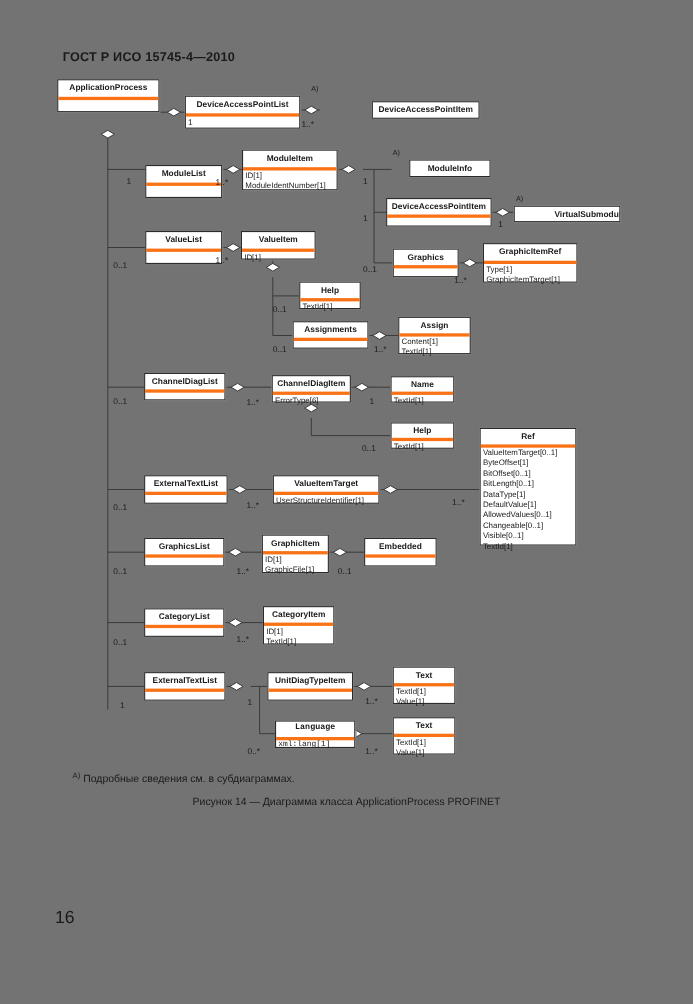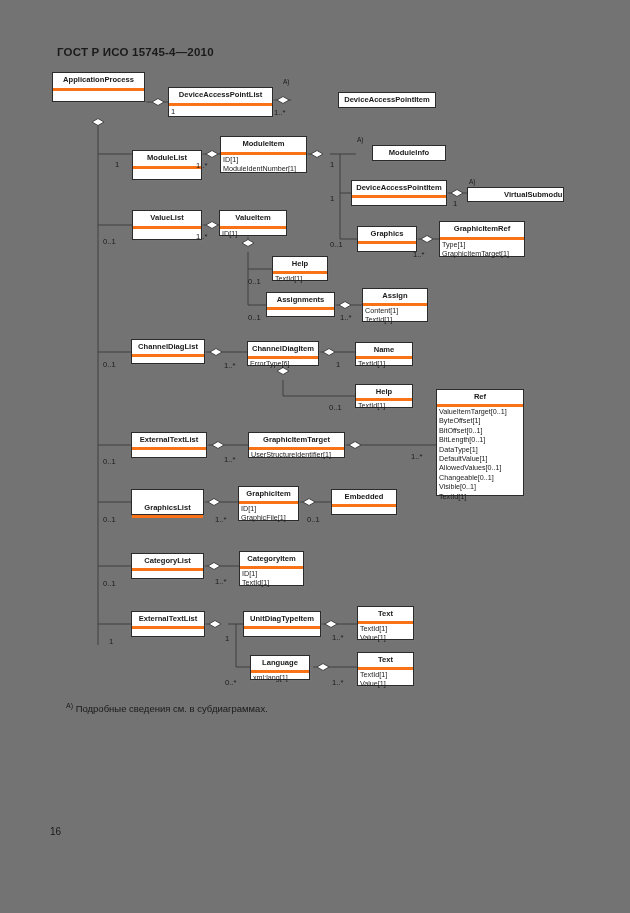--- a/index.html
+++ b/index.html
@@ -22,21 +22,21 @@
     top: 46px;
     font-size: 11.5px;
     font-weight: bold;
     letter-spacing: 0.2px;
     white-space: nowrap;
   }
   .page-number {
     position: absolute;
     left: 50px;
     top: 826px;
-    font-size: 10px;
+    font-size: 16px;
   }
   .footnote {
     position: absolute;
     left: 66px;
     top: 702px;
     font-size: 9.5px;
     white-space: nowrap;
   }
   .footnote .sup {
     font-size: 7px;
@@ -336,27 +336,27 @@
             <div class="cattr">Changeable[0..1]</div>
             <div class="cattr">Visible[0..1]</div>
             <div class="cattr">TextId[1]</div>
           </div>
         </div>
         <div class="cbox" style="left: 131px; top: 432px; width: 76px; height: 26px;">
           <div class="cname" style="height: 13px;">ExternalTextList</div>
           <div class="cdiv cattrs cempty"></div>
         </div>
         <div class="cbox" style="left: 248px; top: 432px; width: 97px; height: 26px;">
-          <div class="cname" style="height: 13px;">GraphicItemTarget</div>
+          <div class="cname" style="height: 13px;">ValueItemTarget</div>
           <div class="cdiv cattrs">
             <div class="cattr">UserStructureIdentifier[1]</div>
           </div>
         </div>
         <div class="cbox" style="left: 131px; top: 489px; width: 73px; height: 26px;">
-          <div class="cname" style="height: 13px; margin-top: 11px;">GraphicsList</div>
+          <div class="cname" style="height: 13px;">GraphicsList</div>
           <div class="cdiv cattrs cempty"></div>
         </div>
         <div class="cbox" style="left: 238px; top: 486px; width: 61px; height: 35px;">
           <div class="cname" style="height: 13px;">GraphicItem</div>
           <div class="cdiv cattrs">
             <div class="cattr">ID[1]</div>
             <div class="cattr">GraphicFile[1]</div>
           </div>
         </div>
         <div class="cbox" style="left: 331px; top: 489px; width: 66px; height: 26px;">
@@ -382,21 +382,21 @@
           <div class="cname" style="height: 13px;">UnitDiagTypeItem</div>
           <div class="cdiv cattrs cempty"></div>
         </div>
         <div class="cbox" style="left: 357px; top: 606px; width: 57px; height: 34px;">
           <div class="cname" style="height: 13px;">Text</div>
           <div class="cdiv cattrs">
             <div class="cattr">TextId[1]</div>
             <div class="cattr">Value[1]</div>
           </div>
         </div>
-        <div class="cbox" style="left: 250px; top: 655px; width: 60px; height: 25px;">
+        <div class="cbox" style="left: 250px; top: 655px; width: 73px; height: 25px; font-family: Liberation Mono, monospace;">
           <div class="cname" style="height: 13px;">Language</div>
           <div class="cdiv cattrs">
             <div class="cattr">xml:lang[1]</div>
           </div>
         </div>
         <div class="cbox" style="left: 357px; top: 652px; width: 57px; height: 34px;">
           <div class="cname" style="height: 13px;">Text</div>
           <div class="cdiv cattrs">
             <div class="cattr">TextId[1]</div>
             <div class="cattr">Value[1]</div>
@@ -434,16 +434,17 @@
         <div class="mult" style="left: 225px; top: 678px;">0..*</div>
         <div class="mult" style="left: 332px; top: 678px;">1..*</div>
         <div class="supmark" style="left: 283px; top: 78px;">A)</div>
         <div class="supmark" style="left: 357px; top: 136px;">A)</div>
         <div class="supmark" style="left: 469px; top: 178px;">A)</div>
       </div>
   </div>
 
   <div class="footnote"><span class="sup">A)</span> <span>Подробные сведения см. в субдиаграммах.</span></div>
 
+  <div class="figcaption">Рисунок 14 — Диаграмма класса ApplicationProcess PROFINET</div>
 
   <div class="page-number">16</div>
 
 </div>
 
 </body></html>

